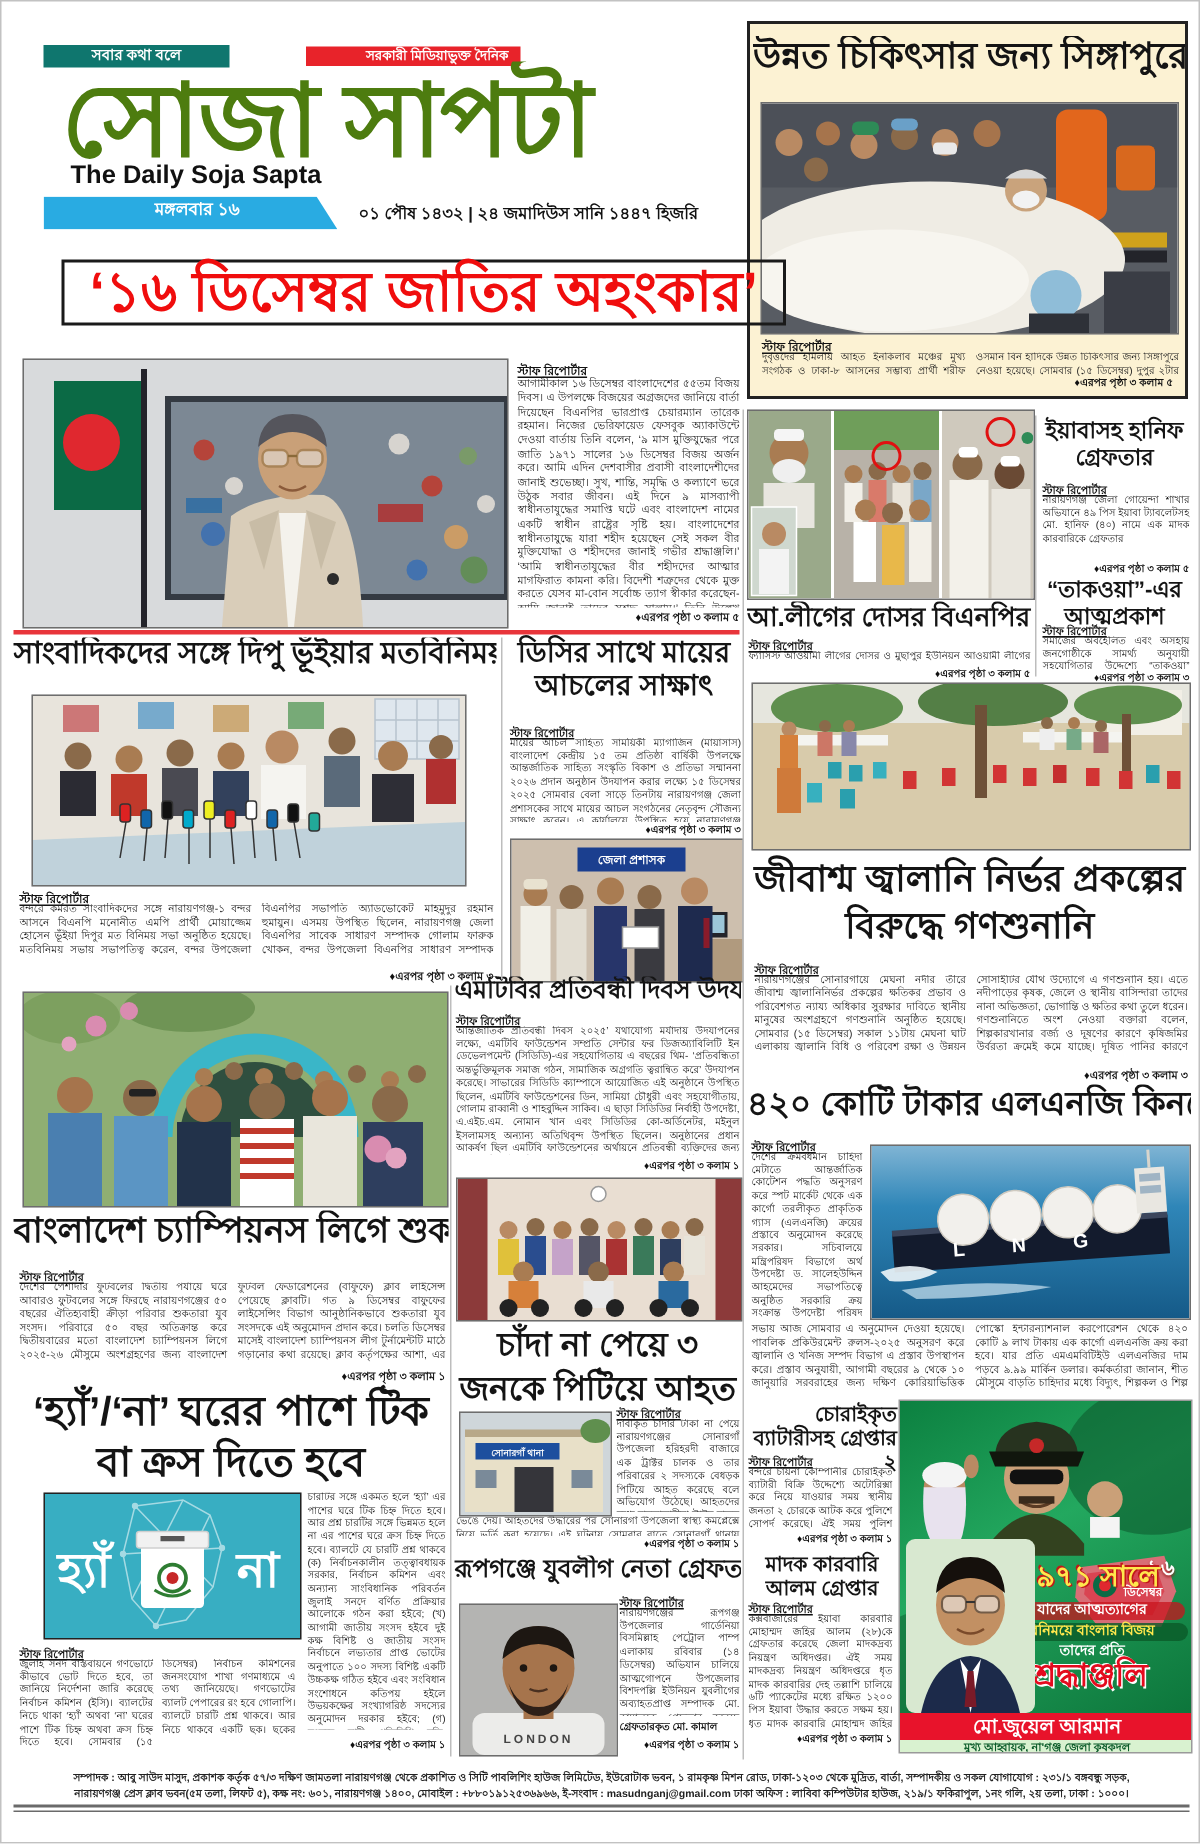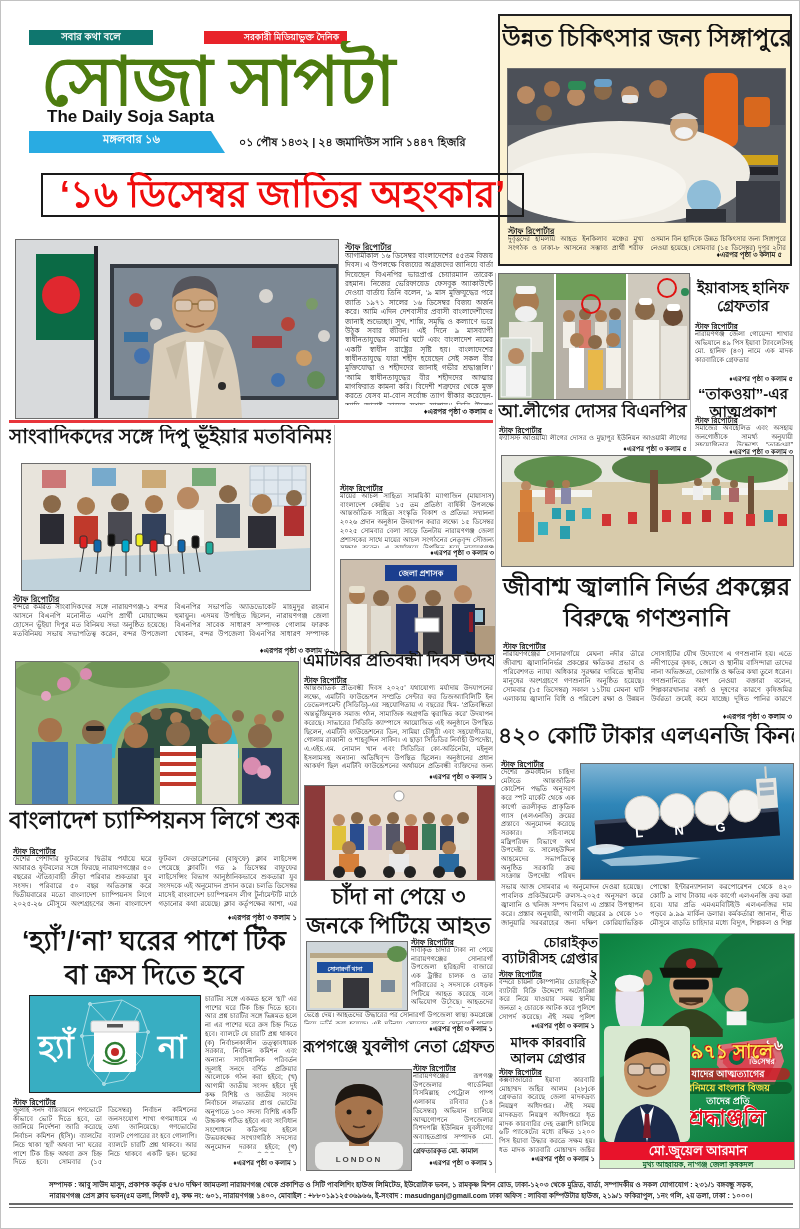--- a/index.html
+++ b/index.html
@@ -232,20 +232,21 @@
         <line x1="146" y1="82" x2="148" y2="108"></line>
           <line x1="160" y1="88" x2="162" y2="110"></line>
           <line x1="174" y1="84" x2="178" y2="108"></line>
       </g>
     </svg>
   </div>
   <div class="byline" style="position:absolute;left:12px;top:592px;">স্টাফ রিপোর্টার</div>
   <div class="body-txt cols2" style="position:absolute;left:12px;top:601px;width:316px;height:44px;font-size:7px;">বন্দরে কর্মরত সাংবাদিকদের সঙ্গে নারায়ণগঞ্জ-১ বন্দর আসনে বিএনপি মনোনীত এমপি প্রার্থী মোয়াজ্জেম হোসেন ভূঁইয়া দিপুর মত বিনিময় সভা অনুষ্ঠিত হয়েছে। মতবিনিময় সভায় সভাপতিত্ব করেন, বন্দর উপজেলা বিএনপির সভাপতি অ্যাডভোকেট মাহমুদুর রহমান হুমায়ুন। এসময় উপস্থিত ছিলেন, নারায়ণগঞ্জ জেলা বিএনপির সাবেক সাধারণ সম্পাদক গোলাম ফারুক খোকন, বন্দর উপজেলা বিএনপির সাধারণ সম্পাদক বশির উদ্দিন বাবু, জেলা মহিলা ফোরামের মহাসচিব মীর আব্দুল আলিম, বন্দর প্রেসক্লাবের উপদেষ্টা আসম হোসেন, বিএনপি নেতা আতাউর রহমান সাচ্চু, আশরাফুল হক বিপন। বক্তব্য রাখেন, মাই টিভির মকবুল হোসেন, বাংলাভিশন ও ইনকিলাবের স্টাফ ফটো সাংবাদিক, যুগান্তরের এই হাই মিলন, আমাদের</div>
   <div class="more" style="position:absolute;left:170px;top:644px;width:158px;">♦এরপর পৃষ্ঠা ৩ কলাম ৩</div>
 
+  <div class="hl" style="position:absolute;left:336px;top:424px;width:158px;font-size:19px;">ডিসির সাথে মায়ের আচলের সাক্ষাৎ</div>
   <div class="byline" style="position:absolute;left:339px;top:482px;font-size:7.4px;">স্টাফ রিপোর্টার</div>
   <div class="body-txt" style="position:absolute;left:339px;top:491px;width:154px;height:56px;font-size:6.7px;">মায়ের আঁচল সাহিত্য সাময়িকী ম্যাগাজিন (মায়াসাস) বাংলাদেশ কেন্দ্রীয় ১৫ তম প্রতিষ্ঠা বার্ষিকী উপলক্ষে আন্তর্জাতিক সাহিত্য সংস্কৃতি বিকাশ ও প্রতিভা সম্মাননা ২০২৬ প্রদান অনুষ্ঠান উদযাপন করার লক্ষ্যে ১৫ ডিসেম্বর ২০২৫ সোমবার বেলা সাড়ে তিনটায় নারায়ণগঞ্জ জেলা প্রশাসকের সাথে মায়ের আচল সংগঠনের নেতৃবৃন্দ সৌজন্য সাক্ষাৎ করেন। এ কার্যালয়ে উপস্থিত হয়ে নারায়ণগঞ্জ নবাগত জেলা প্রশাসক মোঃ ব্যবস্থ- কমিটির এর হাতে</div>
   <div class="more" style="position:absolute;left:389px;top:546px;width:104px;font-size:6.8px;">♦এরপর পৃষ্ঠা ৩ কলাম ৩</div>
   <div class="photo" style="left:339px;top:558px;width:154px;height:94px;">
     <svg viewBox="0 0 154 94" preserveAspectRatio="none">
       <rect width="154" height="94" fill="#cdbfae"></rect>
       <rect x="44" y="5" width="72" height="16" fill="#1b3f8f"></rect>
       <text x="80" y="16" font-size="8" fill="#fff" text-anchor="middle" font-weight="bold">জেলা প্রশাসক</text>
       <rect x="112" y="66" width="42" height="28" fill="#b09a7e"></rect>
       <rect x="120" y="48" width="24" height="17" fill="#23242a"></rect>

